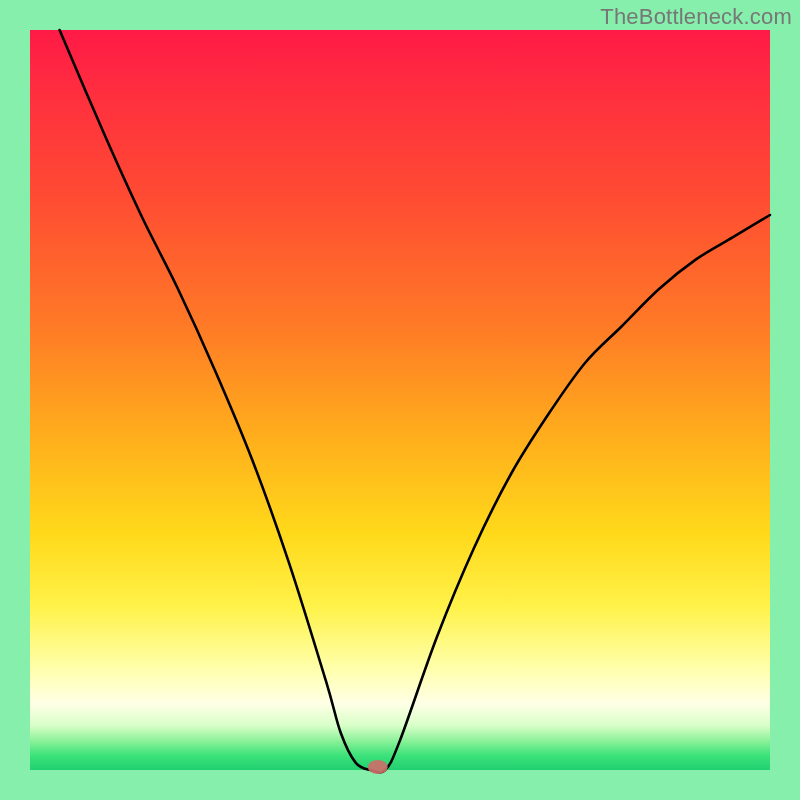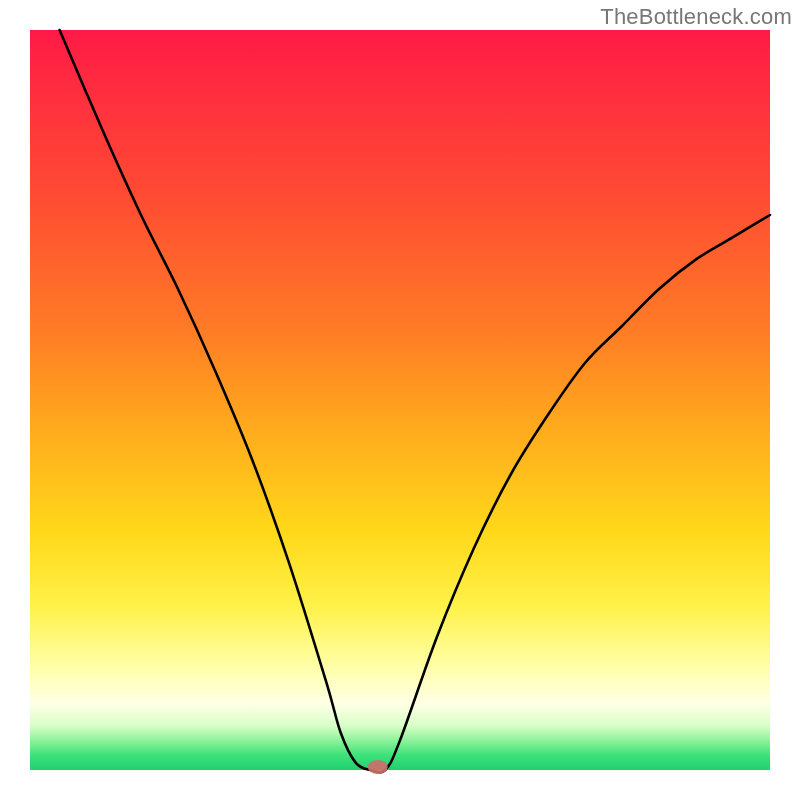--- a/index.html
+++ b/index.html
@@ -10,21 +10,21 @@
     background: #000;
     overflow: hidden;
     font-family: Arial, Helvetica, sans-serif;
   }
   .frame {
     position: absolute;
     left: 0;
     top: 0;
     width: 800px;
     height: 800px;
-    background: #ffffff;
+    background: #86efac;
   }
   .plot {
     position: absolute;
     left: 30px;
     top: 30px;
     width: 740px;
     height: 740px;
     
     background: linear-gradient(
       to bottom,

